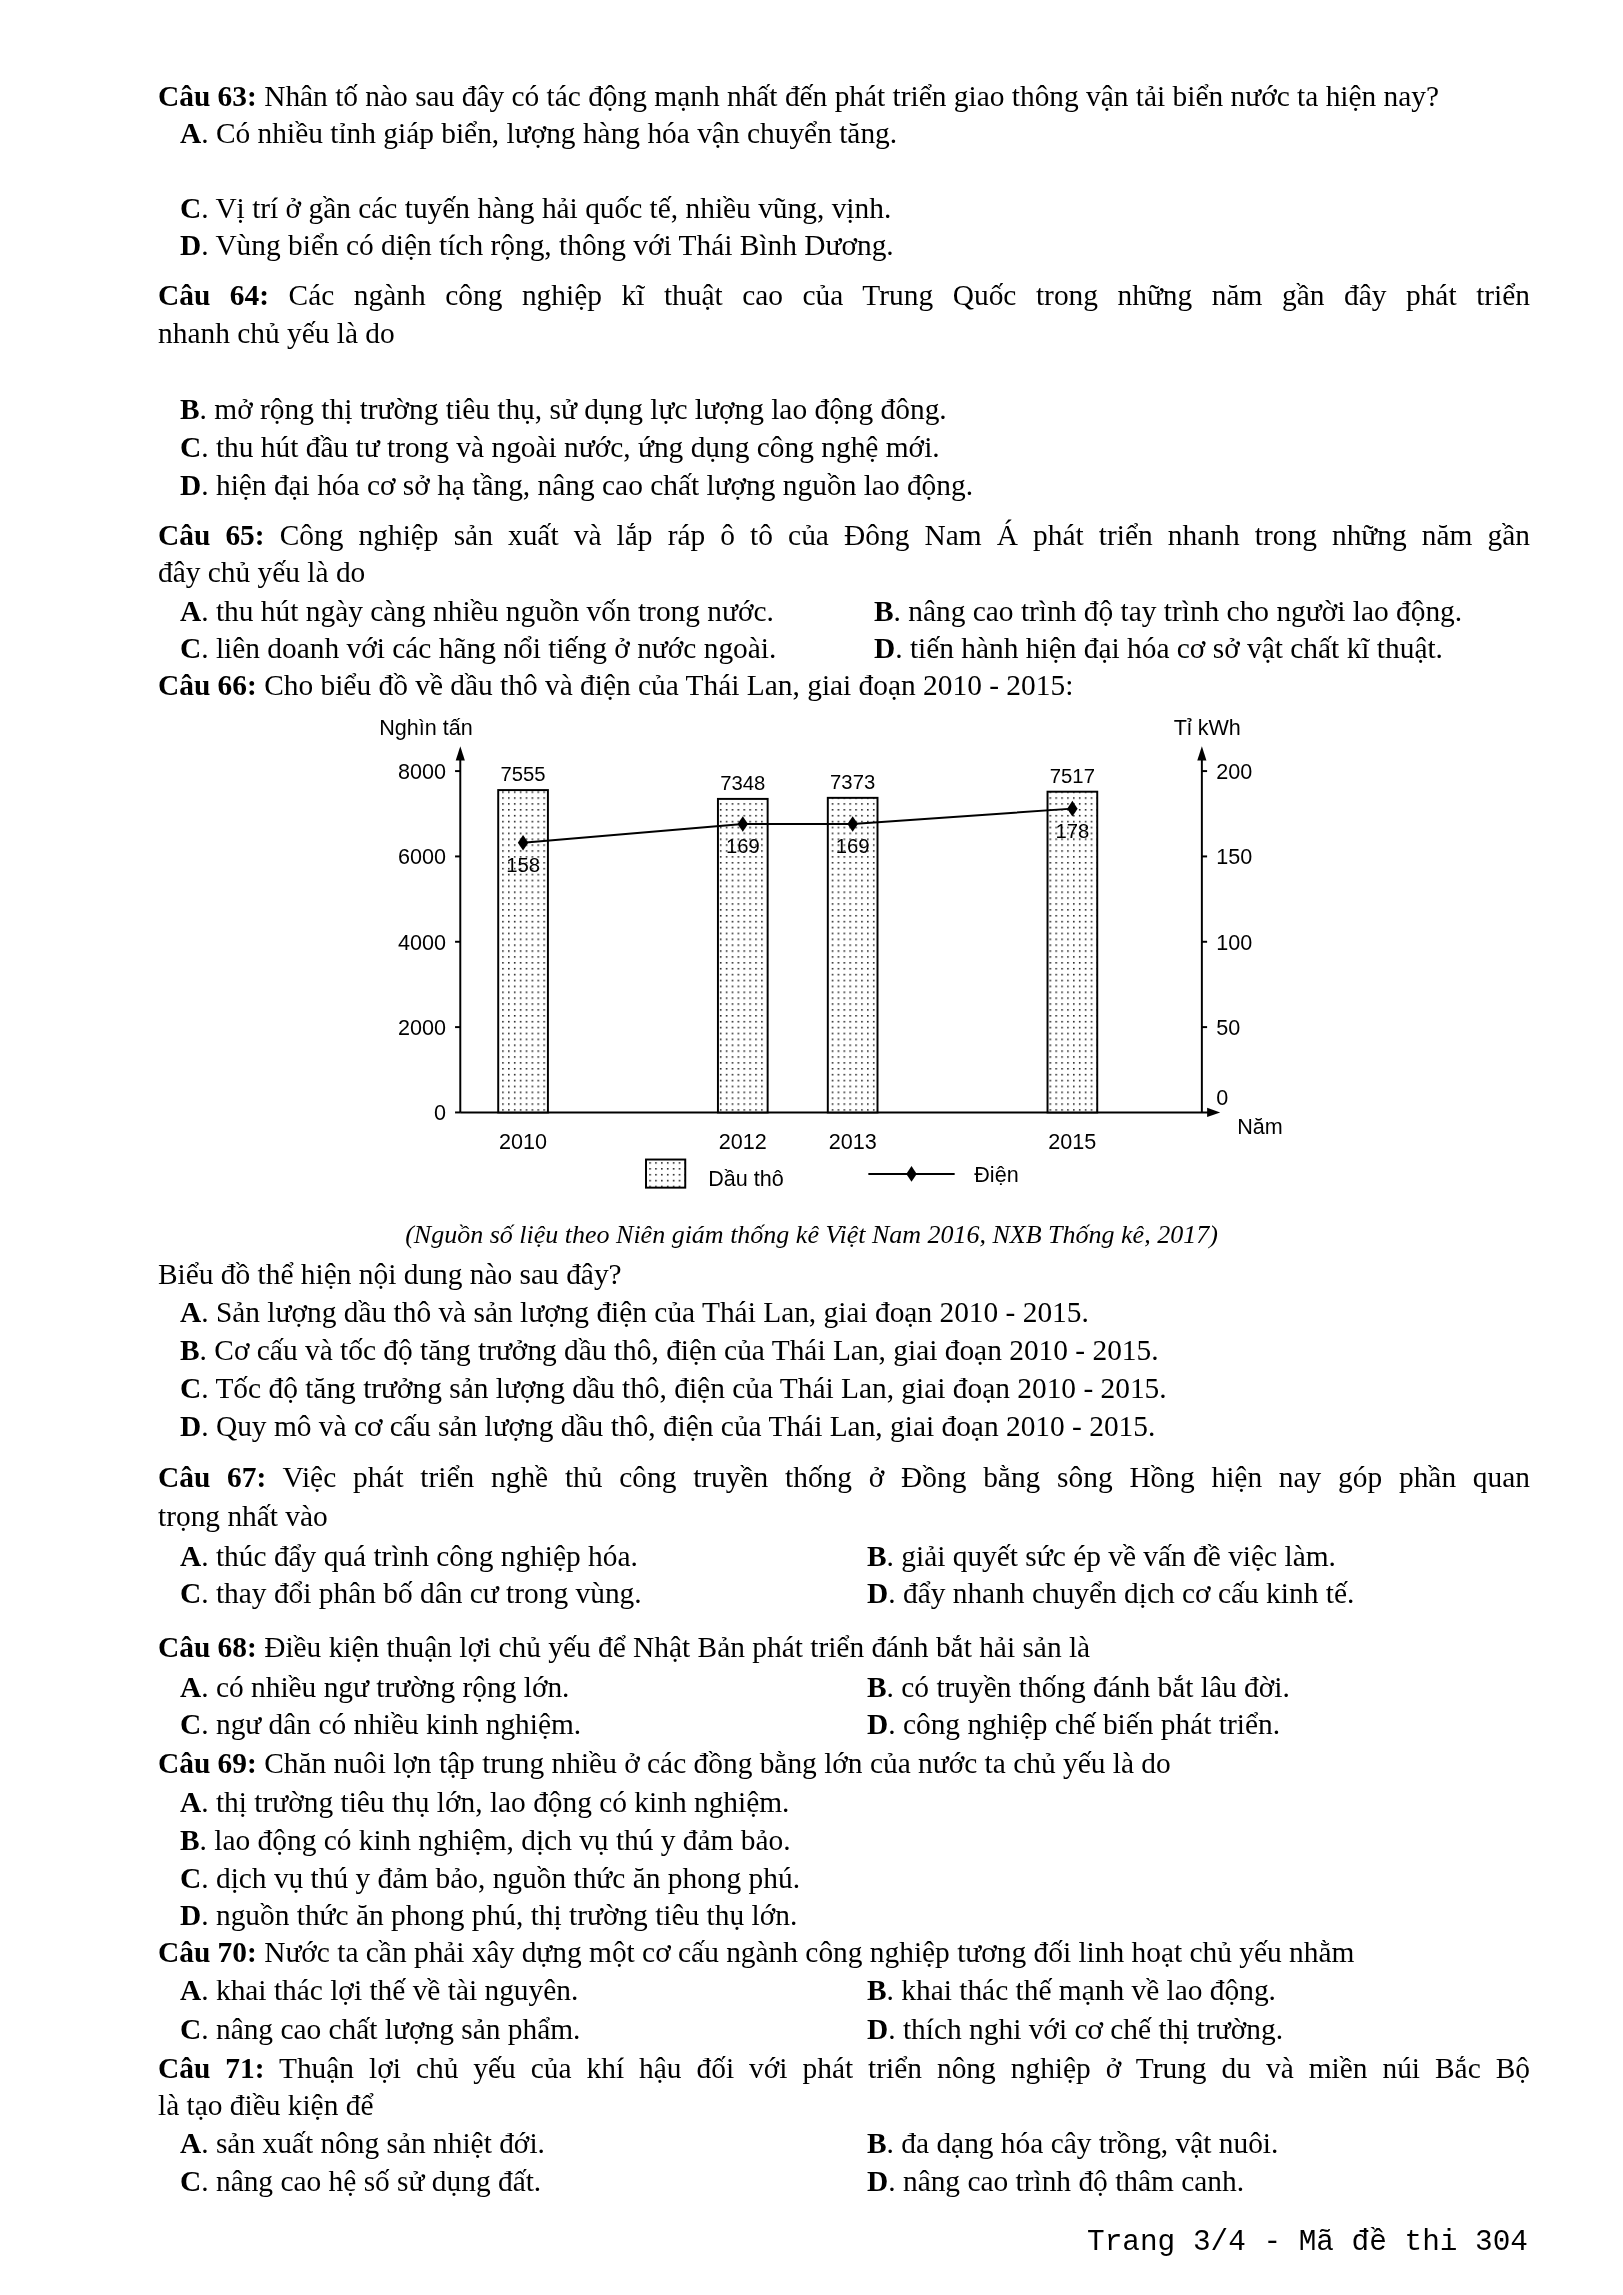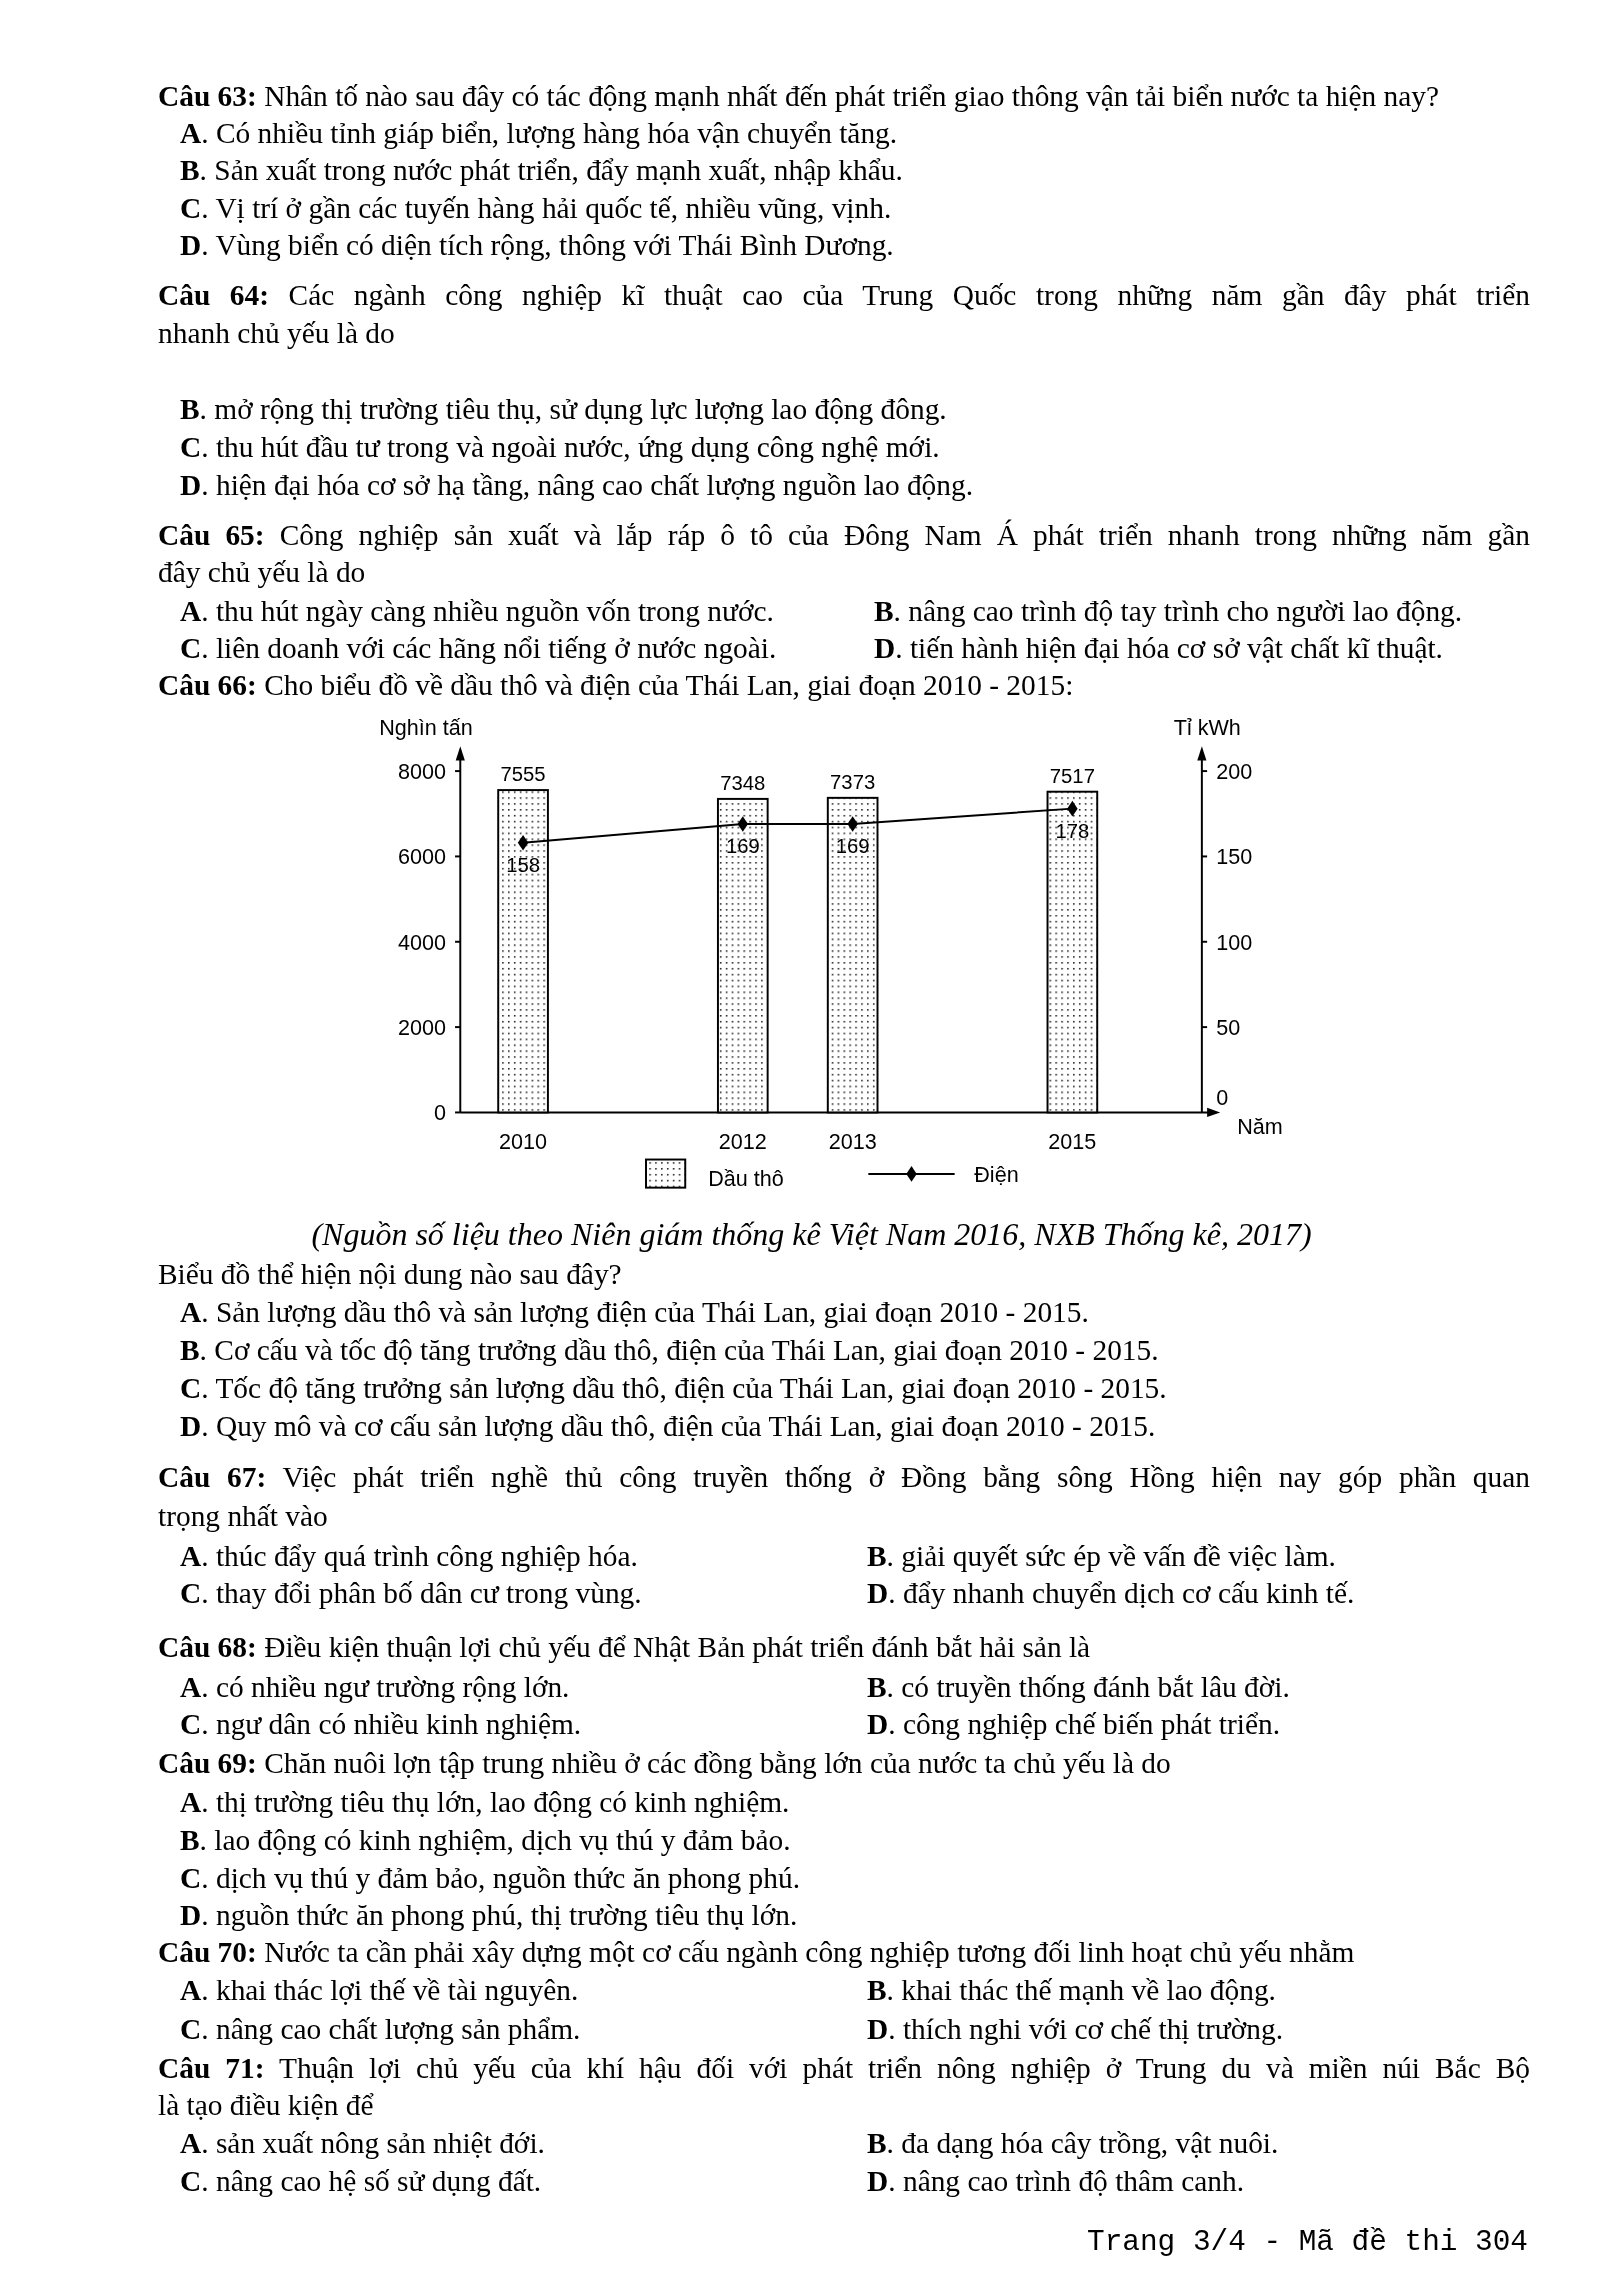--- a/index.html
+++ b/index.html
@@ -5,33 +5,32 @@
   html, body { margin: 0; padding: 0; background: #ffffff; }
   body { width: 1623px; height: 2295px; position: relative; overflow: hidden; color: #000; font-family: "Liberation Serif", "DejaVu Serif", serif; }
   .page { position: absolute; left: 0; top: 0; width: 1623px; height: 2295px; }
   .line { position: absolute; left: 0; white-space: nowrap; font-size: 29.4px; line-height: 37px; }
   .q { left: 158px; }
   .opt { left: 180px; }
   .opt2 { left: 867px; }
   .just { width: 1372px; text-align: justify; text-align-last: justify; }
   .qnum { font-weight: bold; }
   .letter { font-weight: bold; }
-  .caption { position: absolute; left: 0; width: 1623px; top: 1218px; text-align: center; font-style: italic; font-size: 32px; line-height: 33px; }
+  .caption { position: absolute; left: 0; width: 1623px; top: 1218px; text-align: center; font-style: italic; font-size: 26px; line-height: 33px; }
   .footer { position: absolute; right: 95px; top: 2224px; font-size: 29.4px; line-height: 37px; white-space: nowrap; font-family: Liberation Mono, monospace; }
   .chart { position: absolute; left: 366px; top: 707px; width: 955px; height: 497px; }
   .chart text { font-family: "Liberation Sans", "DejaVu Sans", sans-serif; fill: #000; }
 </style>
 </head>
 <body>
 
 <div class="page">
 
   <div class="line q" style="top:78px"><span class="qnum">Câu 63:</span> <span>Nhân tố nào sau đây có tác động mạnh nhất đến phát triển giao thông vận tải biển nước ta hiện nay?</span></div>
   <div class="line opt" style="top:115px"><span class="letter">A</span><span>. Có nhiều tỉnh giáp biển, lượng hàng hóa vận chuyển tăng.</span></div>
-  <div class="line opt" style="top:152px"><span class="letter">B</span><span>. Sản xuất trong nước phát triển, đẩy mạnh xuất, nhập khẩu.</span></div>
   <div class="line opt" style="top:190px"><span class="letter">C</span><span>. Vị trí ở gần các tuyến hàng hải quốc tế, nhiều vũng, vịnh.</span></div>
   <div class="line opt" style="top:227px"><span class="letter">D</span><span>. Vùng biển có diện tích rộng, thông với Thái Bình Dương.</span></div>
 
   <div class="line q just" style="top:277px"><span class="qnum">Câu 64:</span> <span>Các ngành công nghiệp kĩ thuật cao của Trung Quốc trong những năm gần đây phát triển</span></div>
   <div class="line q" style="top:315px">nhanh chủ yếu là do</div>
   <div class="line opt" style="top:429px"><span class="letter">C</span><span>. thu hút đầu tư trong và ngoài nước, ứng dụng công nghệ mới.</span></div>
   <div class="line opt" style="top:391px"><span class="letter">B</span><span>. mở rộng thị trường tiêu thụ, sử dụng lực lượng lao động đông.</span></div>
   <div class="line opt" style="top:467px"><span class="letter">D</span><span>. hiện đại hóa cơ sở hạ tầng, nâng cao chất lượng nguồn lao động.</span></div>
 
   <div class="line q just" style="top:517px"><span class="qnum">Câu 65:</span> <span>Công nghiệp sản xuất và lắp ráp ô tô của Đông Nam Á phát triển nhanh trong những năm gần</span></div>

